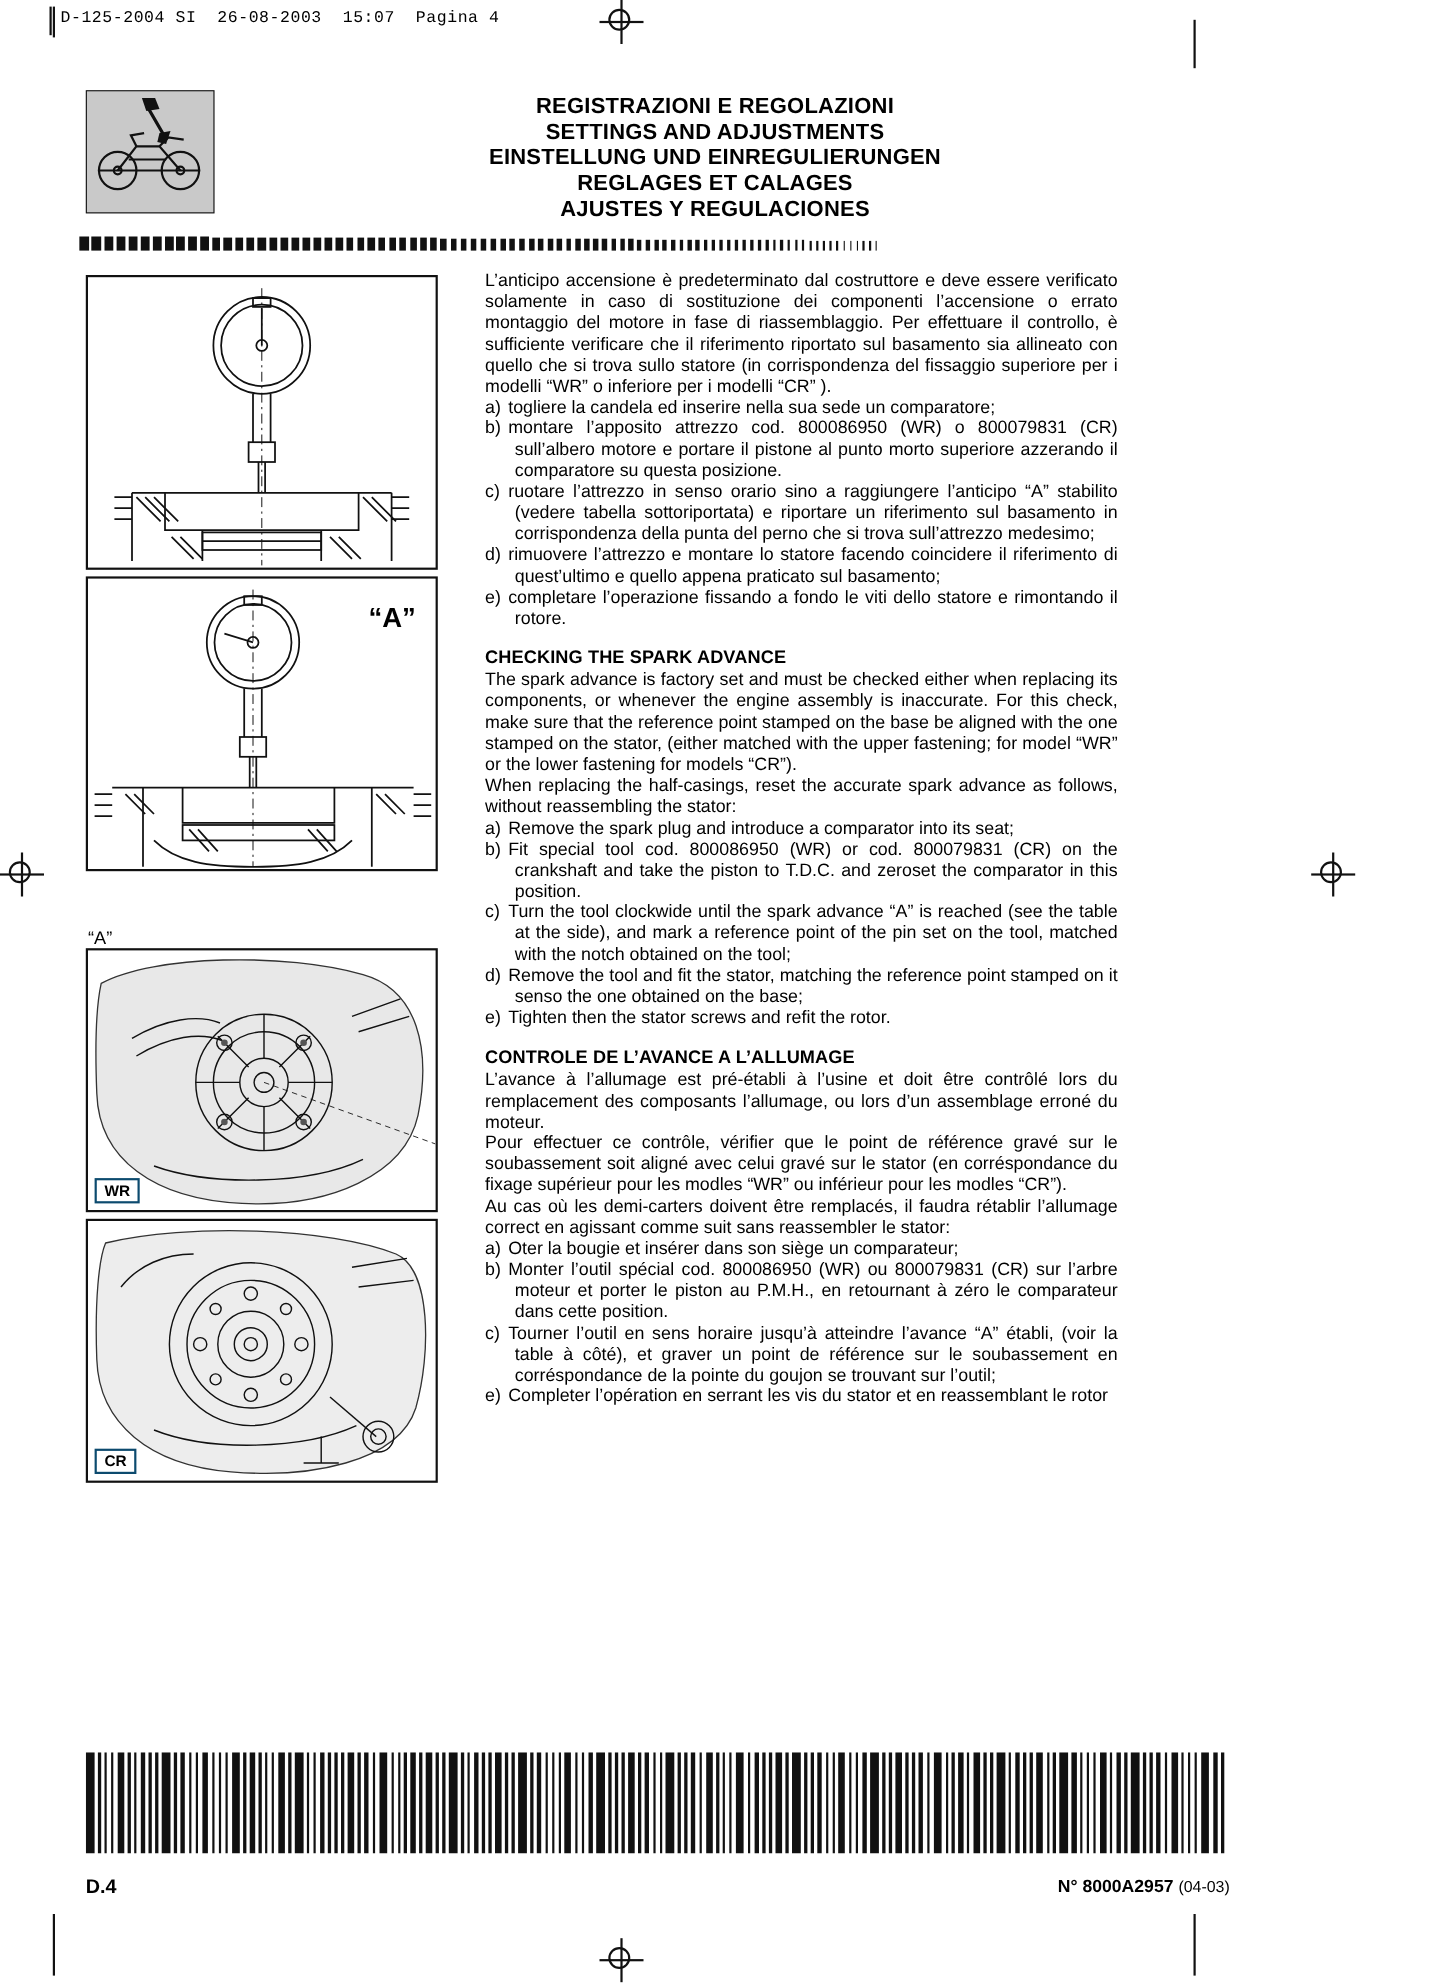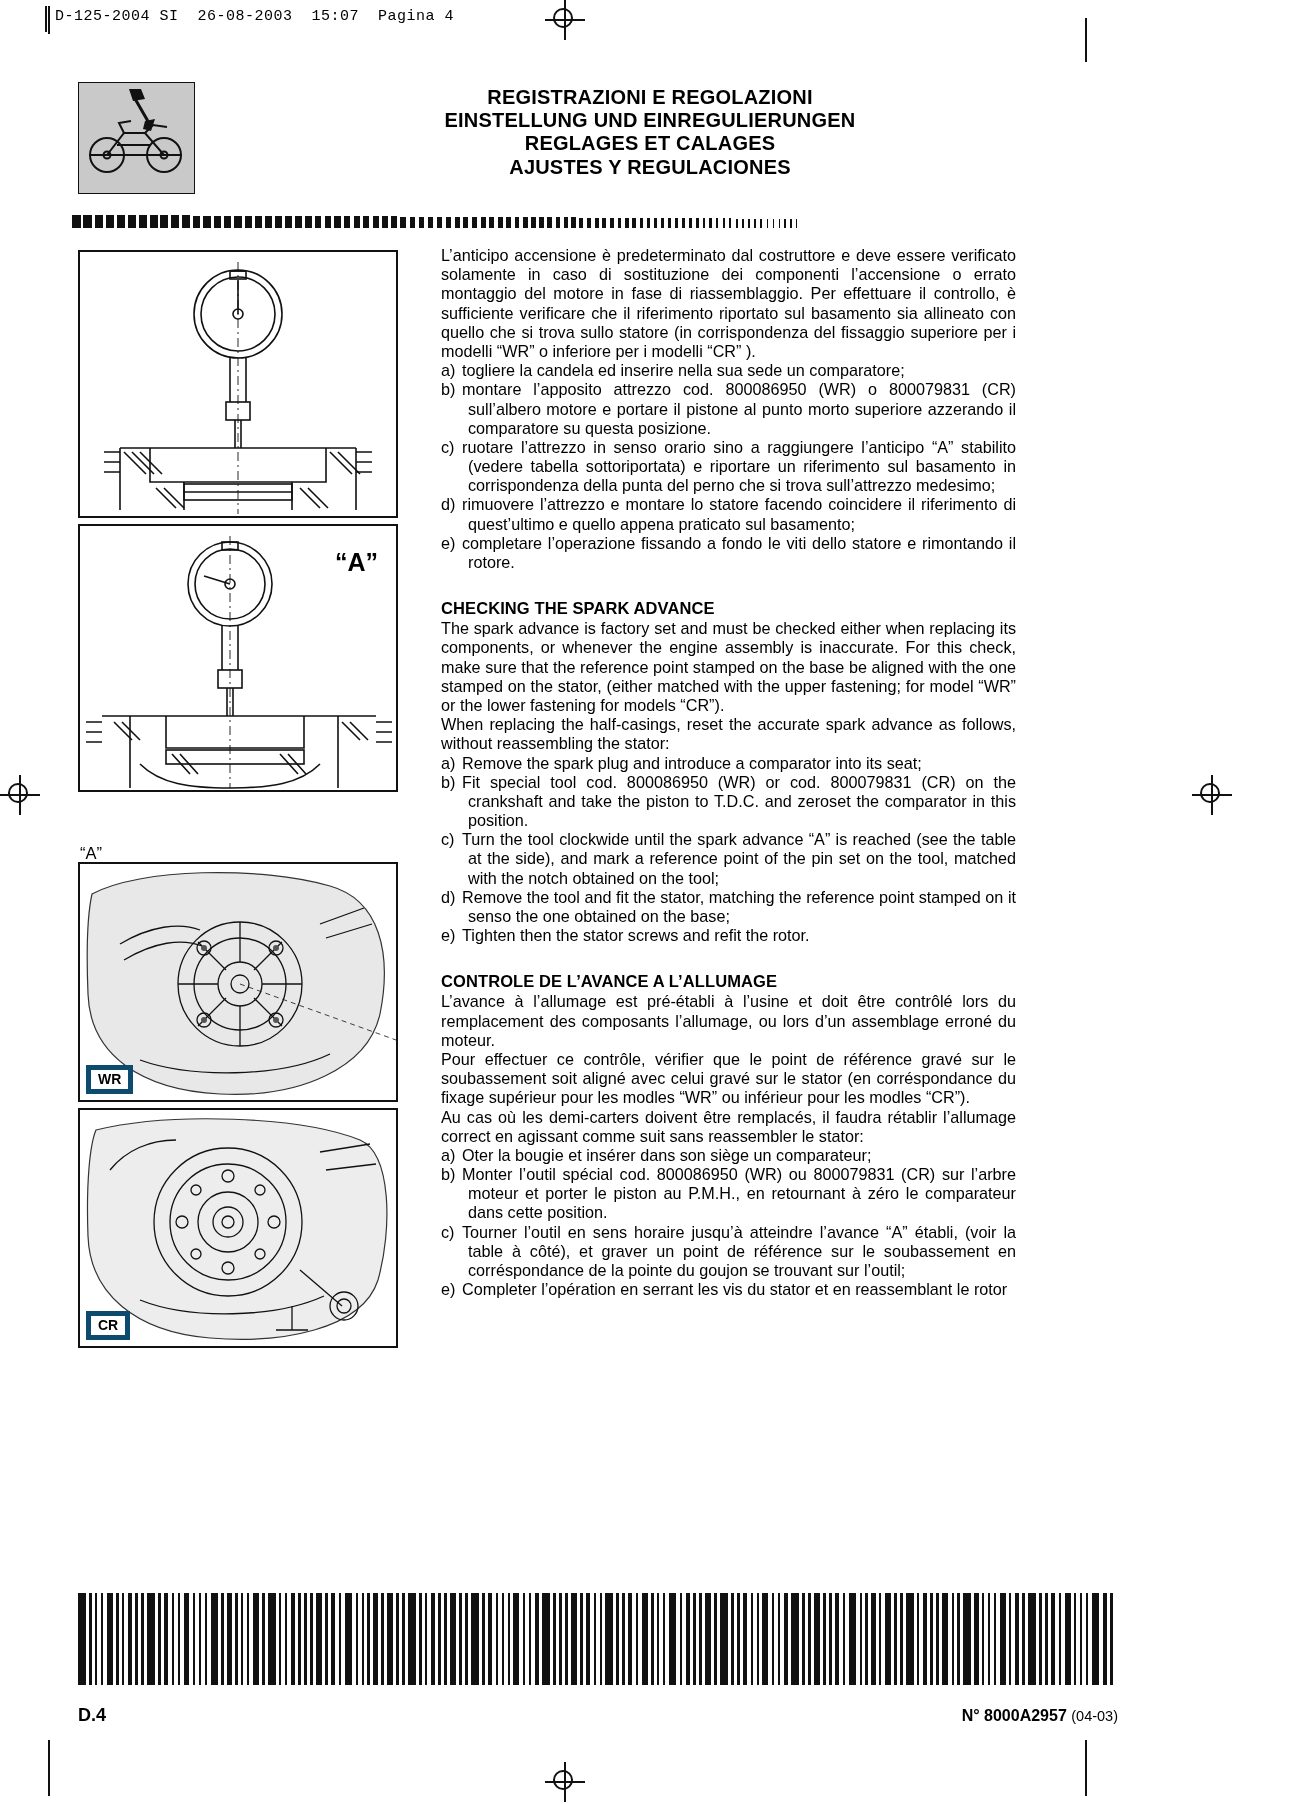--- a/index.html
+++ b/index.html
@@ -84,21 +84,21 @@
     overflow: hidden;
     box-sizing: border-box;
   }
   #fig-1 { left: 78px; top: 250px;  width: 320px; height: 268px; }
   #fig-2 { left: 78px; top: 524px;  width: 320px; height: 268px; }
   #fig-3 { left: 78px; top: 862px;  width: 320px; height: 240px; }
   #fig-4 { left: 78px; top: 1108px; width: 320px; height: 240px; }
 
   .fig-tag {
     position: absolute; left: 6px; bottom: 6px;
-    border: 5px solid #0c4a6e; background: #fff;
+    border: 2px solid #0c4a6e; background: #fff;
     font-size: 14px; font-weight: bold;
     padding: 1px 7px 2px 7px;
     font-family: "Liberation Sans", sans-serif;
     z-index: 5;
   }
   .fig-letter {
     position: absolute; right: 18px; top: 22px;
     font-size: 25px; font-weight: bold;
     z-index: 5;
   }
@@ -116,21 +116,21 @@
   .text-col {
     position: absolute; left: 441px; top: 246px;
     width: 575px;
   }
   .sec-head {
     font-weight: bold;
     font-size: 16.5px;
     letter-spacing: 0.1px;
     margin: 0 0 1px 0;
   }
-  .sec-head.spaced { margin-top: 27px; }
+  .sec-head.spaced { margin-top: 17px; }
   .para {
     font-size: 16.2px;
     line-height: 1.185;
     text-align: justify;
     margin: 0;
   }
   .li {
     font-size: 16.2px;
     line-height: 1.185;
     text-align: justify;
@@ -204,20 +204,21 @@
     </g>
     <g fill="#111">
       <path d="M50 6 L62 6 L66 16 L54 18 Z"></path>
       <path d="M66 38 L76 36 L72 48 L64 46 Z"></path>
     </g>
   </svg>
 </div>
 
 <div class="title-block">
   <div>REGISTRAZIONI E REGOLAZIONI</div>
+  <div>SETTINGS AND ADJUSTMENTS</div>
   <div>EINSTELLUNG UND EINREGULIERUNGEN</div>
   <div>REGLAGES ET CALAGES</div>
   <div>AJUSTES Y REGULACIONES</div>
 </div>
 
 <div class="dash-rule" id="dash-rule">
     <i style="width: 8.5px; height: 13px; margin-right: 2.8px;"></i>
     <i style="width: 8.41529px; height: 12.9529px; margin-right: 2.81882px;"></i>
     <i style="width: 8.33059px; height: 12.9059px; margin-right: 2.83765px;"></i>
     <i style="width: 8.24588px; height: 12.8588px; margin-right: 2.85647px;"></i>

